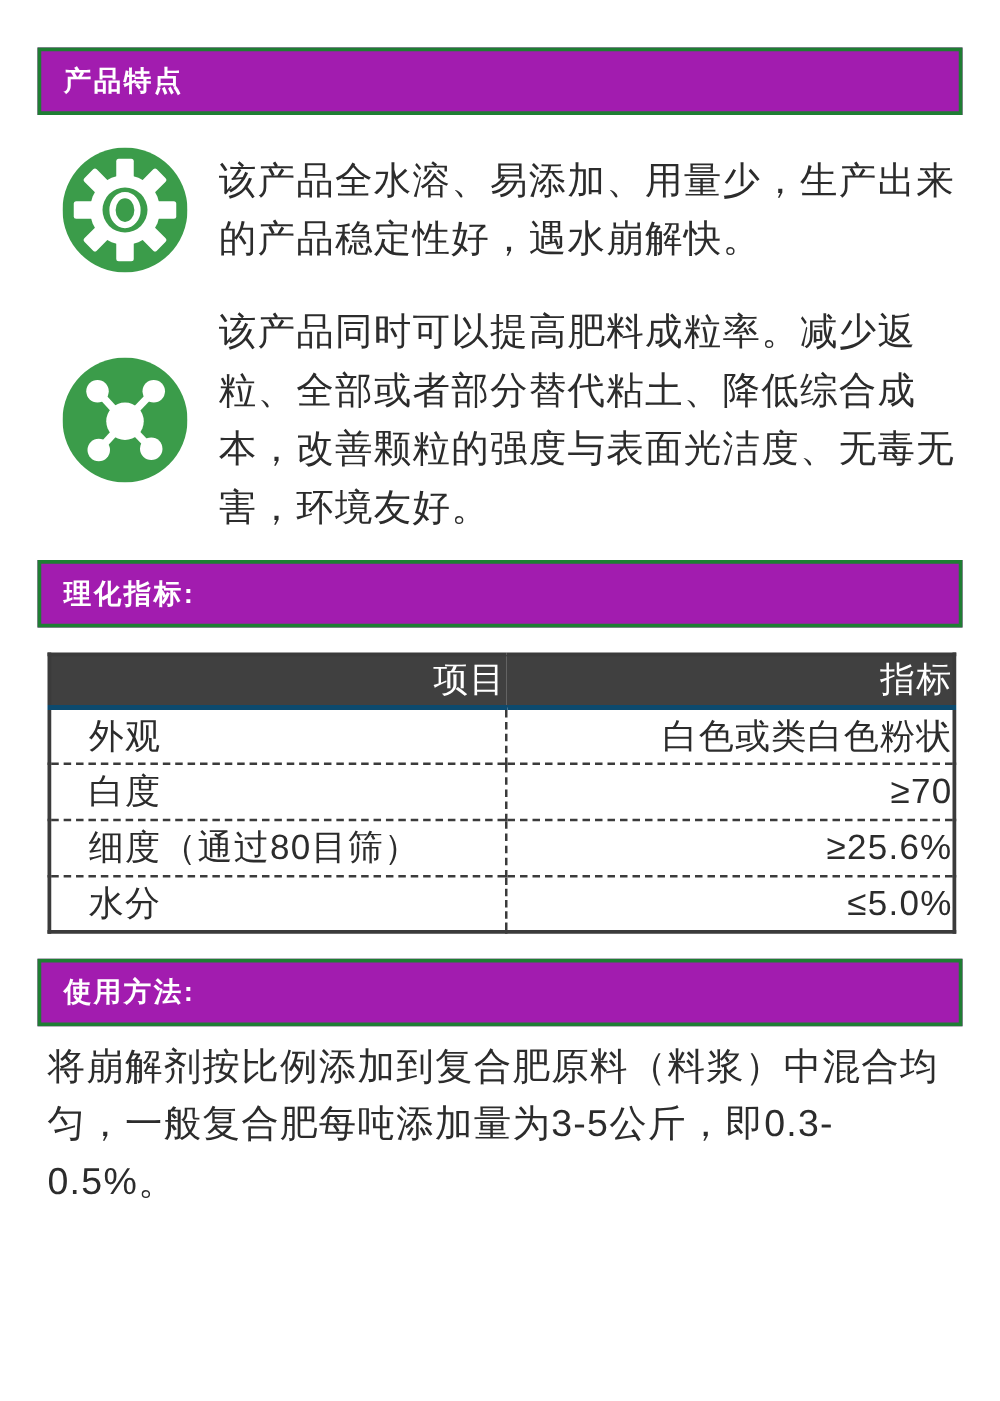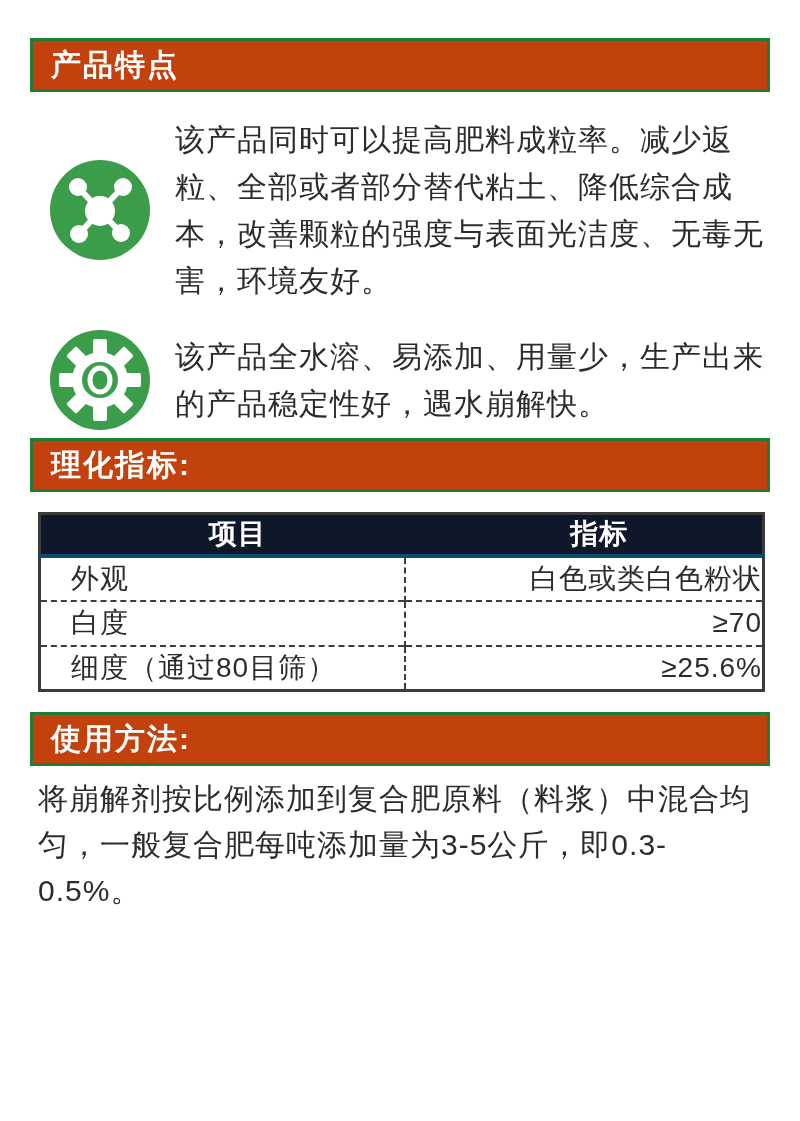--- a/index.html
+++ b/index.html
@@ -7,32 +7,32 @@
   .page {
     position:relative;
     width:800px; height:1121px;
     background:#ffffff;
     overflow:hidden;
     font-family:"Liberation Sans","DejaVu Sans",sans-serif;
     color:#2f2f2f;
   }
   .section-bar {
     margin:0 30px;
-    background:#c2410c;
+    background:#a21caf;
     border:3px solid #1e7e33;
     color:#ffffff;
     font-weight:bold;
-    font-size:30px;
+    font-size:22px;
     line-height:40px;
     padding:4px 0 4px 18px;
     letter-spacing:2px;
   }
   .bar-top        { margin-top:38px; }
   .bar-scope      { margin-top:4px;  }
-  .bar-specs      { margin-top:8px;  }
+  .bar-specs      { margin-top:18px;  }
   .bar-usage      { margin-top:20px; }
 
   .feature-item {
     display:flex;
     align-items:center;
     margin:0 30px 0 50px;
   }
   .feature-1 { margin-top:26px; }
   .feature-2 { margin-top:24px; }
   .feature-icon { flex:0 0 100px; width:100px; height:100px; }
@@ -55,24 +55,24 @@
   }
   .spec-table {
     width:727px;
     margin:20px 0 0 38px;
     border-collapse:collapse;
     border:3px solid #3b3b3b;
     font-size:28px;
     color:#2c2c2c;
   }
   .spec-table th {
-    background:#0f172a;
+    background:#404040;
     color:#ffffff;
-    font-weight:bold;
-    text-align:center;
+    font-weight:normal;
+    text-align:right;
     height:42px;
     padding-left:30px;
     letter-spacing:1px;
   }
   .spec-table th.col-value { padding-left:32px; }
   .spec-table td {
     height:45px;
     padding-left:30px;
     border-top:2px dashed #3b3b3b;
     letter-spacing:1px;
@@ -85,60 +85,60 @@
   }
   .usage-para { margin-top:10px; line-height:46px; }
 </style>
 </head>
 <body>
 
 <div class="page">
 
   <div class="section-bar bar-top">产品特点</div>
 
-  <div class="feature-item feature-2">
-    <span class="feature-icon">
-      <svg viewBox="0 0 100 100" xmlns="http://www.w3.org/2000/svg">
-        <circle cx="50" cy="50" r="50" fill="#3b9c4a"></circle>
-        <g stroke="#ffffff" stroke-width="6">
-          <line x1="50" y1="51" x2="28" y2="27"></line>
-          <line x1="50" y1="51" x2="73" y2="27"></line>
-          <line x1="50" y1="51" x2="29" y2="74"></line>
-          <line x1="50" y1="51" x2="71" y2="73"></line>
-        </g>
-        <circle cx="50" cy="51" r="15" fill="#ffffff"></circle>
-        <circle cx="28" cy="27" r="9" fill="#ffffff"></circle>
-        <circle cx="73" cy="27" r="9" fill="#ffffff"></circle>
-        <circle cx="29" cy="74" r="9" fill="#ffffff"></circle>
-        <circle cx="71" cy="73" r="9" fill="#ffffff"></circle>
-      </svg>
-    </span>
-    <p class="feature-text">该产品同时可以提高肥料成粒率。减少返粒、全部或者部分替代粘土、降低综合成本，改善颗粒的强度与表面光洁度、无毒无害，环境友好。</p>
-  </div>
-
   <div class="feature-item feature-1">
     <span class="feature-icon">
       <svg viewBox="0 0 100 100" xmlns="http://www.w3.org/2000/svg">
         <circle cx="50" cy="50" r="50" fill="#3b9c4a"></circle>
         <g fill="#ffffff">
           <rect x="43" y="9" width="14" height="16" rx="2" transform="rotate(0 50 50)"></rect>
           <rect x="43" y="9" width="14" height="16" rx="2" transform="rotate(45 50 50)"></rect>
           <rect x="43" y="9" width="14" height="16" rx="2" transform="rotate(90 50 50)"></rect>
           <rect x="43" y="9" width="14" height="16" rx="2" transform="rotate(135 50 50)"></rect>
           <rect x="43" y="9" width="14" height="16" rx="2" transform="rotate(180 50 50)"></rect>
           <rect x="43" y="9" width="14" height="16" rx="2" transform="rotate(225 50 50)"></rect>
           <rect x="43" y="9" width="14" height="16" rx="2" transform="rotate(270 50 50)"></rect>
           <rect x="43" y="9" width="14" height="16" rx="2" transform="rotate(315 50 50)"></rect>
           <circle cx="50" cy="50" r="28"></circle>
         </g>
         <circle cx="50" cy="50" r="18" fill="#3b9c4a"></circle>
         <ellipse cx="50" cy="50" rx="10" ry="12" fill="none" stroke="#ffffff" stroke-width="5"></ellipse>
       </svg>
     </span>
     <p class="feature-text">该产品全水溶、易添加、用量少，生产出来的产品稳定性好，遇水崩解快。</p>
+  </div>
+
+  <div class="feature-item feature-2">
+    <span class="feature-icon">
+      <svg viewBox="0 0 100 100" xmlns="http://www.w3.org/2000/svg">
+        <circle cx="50" cy="50" r="50" fill="#3b9c4a"></circle>
+        <g stroke="#ffffff" stroke-width="6">
+          <line x1="50" y1="51" x2="28" y2="27"></line>
+          <line x1="50" y1="51" x2="73" y2="27"></line>
+          <line x1="50" y1="51" x2="29" y2="74"></line>
+          <line x1="50" y1="51" x2="71" y2="73"></line>
+        </g>
+        <circle cx="50" cy="51" r="15" fill="#ffffff"></circle>
+        <circle cx="28" cy="27" r="9" fill="#ffffff"></circle>
+        <circle cx="73" cy="27" r="9" fill="#ffffff"></circle>
+        <circle cx="29" cy="74" r="9" fill="#ffffff"></circle>
+        <circle cx="71" cy="73" r="9" fill="#ffffff"></circle>
+      </svg>
+    </span>
+    <p class="feature-text">该产品同时可以提高肥料成粒率。减少返粒、全部或者部分替代粘土、降低综合成本，改善颗粒的强度与表面光洁度、无毒无害，环境友好。</p>
   </div>
 
 
 
   <div class="section-bar bar-specs">理化指标:</div>
 
   <table class="spec-table">
     <thead>
       <tr>
         <th class="col-item">项目</th>
@@ -151,20 +151,24 @@
         <td class="col-value">白色或类白色粉状</td>
       </tr>
       <tr>
         <td class="col-item">白度</td>
         <td class="col-value">≥70</td>
       </tr>
       <tr>
         <td class="col-item">细度（通过80目筛）</td>
         <td class="col-value">≥25.6%</td>
       </tr>
+      <tr>
+        <td class="col-item">水分</td>
+        <td class="col-value">≤5.0%</td>
+      </tr>
     </tbody>
   </table>
 
   <div class="section-bar bar-usage">使用方法:</div>
 
   <p class="body-para usage-para">将崩解剂按比例添加到复合肥原料（料浆）中混合均匀，一般复合肥每吨添加量为3-5公斤，即0.3-0.5%。</p>
 
 </div>
 
 </body></html>

